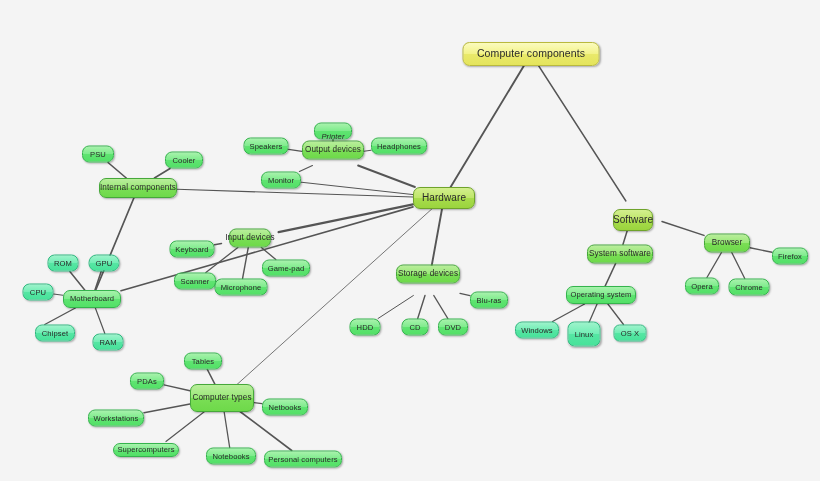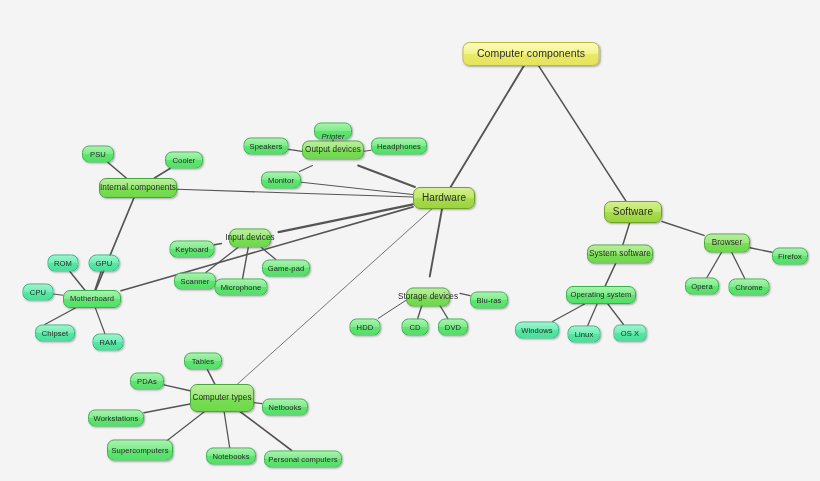--- a/index.html
+++ b/index.html
@@ -119,33 +119,33 @@
       <line x1="721.48" y1="252.50" x2="706.94" y2="277.50" stroke="#555555" stroke-width="1.3" stroke-linecap="round"></line>
       <line x1="731.75" y1="252.50" x2="744.75" y2="278.50" stroke="#555555" stroke-width="1.3" stroke-linecap="round"></line>
     </svg>
   <div id="node-layer">
       <div class="node root" style="left: 531px; top: 54px; width: 137px; height: 24px;">
         <span class="lbl">Computer components</span>
       </div>
       <div class="node lvl1" style="left: 444px; top: 198px; width: 62px; height: 22px;">
         <span class="lbl">Hardware</span>
       </div>
-      <div class="node lvl1" style="left: 633px; top: 212px; width: 58px; height: 22px;">
+      <div class="node lvl1" style="left: 633px; top: 220px; width: 40px; height: 22px;">
         <span class="lbl">Software</span>
       </div>
       <div class="node lvl2" style="left: 138px; top: 188px; width: 78px; height: 20px;">
         <span class="lbl">Internal components</span>
       </div>
       <div class="node lvl2" style="left: 333px; top: 150px; width: 62px; height: 19px;">
         <span class="lbl">Output devices</span>
       </div>
       <div class="node lvl2" style="left: 250px; top: 238px; width: 42px; height: 19px;">
         <span class="lbl">Input devices</span>
       </div>
-      <div class="node lvl2" style="left: 428px; top: 297px; width: 44px; height: 19px;">
+      <div class="node lvl2" style="left: 428px; top: 274px; width: 64px; height: 19px;">
         <span class="lbl">Storage devices</span>
       </div>
       <div class="node lvl2" style="left: 222px; top: 398px; width: 64px; height: 28px;">
         <span class="lbl">Computer types</span>
       </div>
       <div class="node lvl2" style="left: 620px; top: 254px; width: 66px; height: 19px;">
         <span class="lbl">System software</span>
       </div>
       <div class="node lvl2" style="left: 727px; top: 243px; width: 46px; height: 19px;">
         <span class="lbl">Browser</span>
@@ -215,36 +215,36 @@
       </div>
       <div class="node lvl3" style="left: 147px; top: 381px; width: 34px; height: 17px;">
         <span class="lbl">PDAs</span>
       </div>
       <div class="node lvl3" style="left: 116px; top: 418px; width: 56px; height: 17px;">
         <span class="lbl">Workstations</span>
       </div>
       <div class="node lvl3" style="left: 285px; top: 407px; width: 46px; height: 17px;">
         <span class="lbl">Netbooks</span>
       </div>
-      <div class="node lvl3" style="left: 140px; top: 450px; width: 66px; height: 21px;">
+      <div class="node lvl3" style="left: 146px; top: 450px; width: 66px; height: 14px;">
         <span class="lbl">Supercomputers</span>
       </div>
       <div class="node lvl3" style="left: 231px; top: 456px; width: 50px; height: 17px;">
         <span class="lbl">Notebooks</span>
       </div>
       <div class="node lvl3" style="left: 303px; top: 459px; width: 78px; height: 17px;">
         <span class="lbl">Personal computers</span>
       </div>
       <div class="node lvl3" style="left: 601px; top: 295px; width: 70px; height: 18px; text-align: center;">
         <span class="lbl">Operating system</span>
       </div>
       <div class="node lvl4" style="left: 537px; top: 330px; width: 44px; height: 17px;">
         <span class="lbl">Windows</span>
       </div>
-      <div class="node lvl4" style="left: 584px; top: 334px; width: 33px; height: 17px;">
+      <div class="node lvl4" style="left: 584px; top: 334px; width: 33px; height: 25px;">
         <span class="lbl">Linux</span>
       </div>
       <div class="node lvl4" style="left: 630px; top: 333px; width: 33px; height: 17px; border-radius: 6px;">
         <span class="lbl">OS X</span>
       </div>
       <div class="node lvl3" style="left: 790px; top: 256px; width: 36px; height: 17px;">
         <span class="lbl">Firefox</span>
       </div>
       <div class="node lvl3" style="left: 702px; top: 286px; width: 34px; height: 17px;">
         <span class="lbl">Opera</span>

